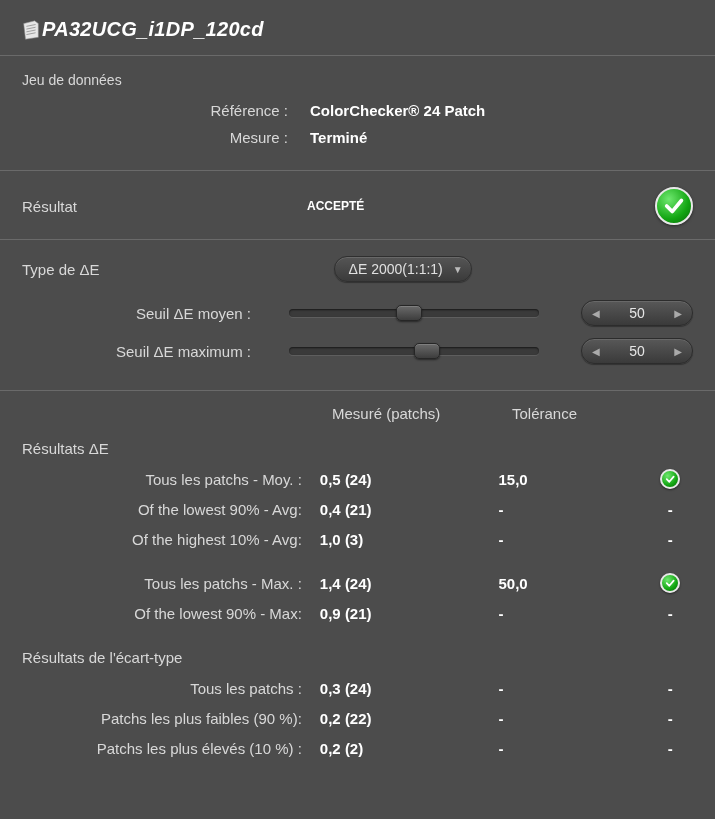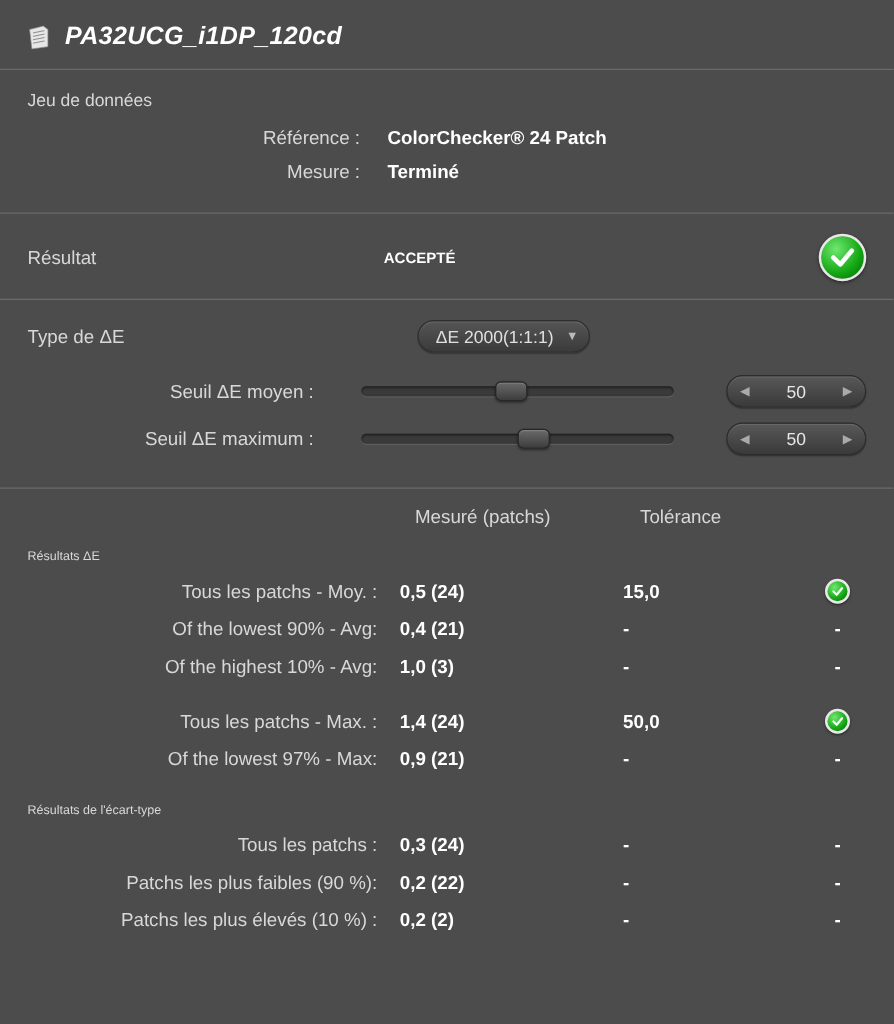--- a/index.html
+++ b/index.html
@@ -9,21 +9,21 @@
     color: #d8d8d8;
     width: 715px;
     height: 819px;
     overflow: hidden;
     font-size: 15px;
   }
   .container { padding: 0; }
   .title-bar {
     display: flex;
     align-items: center;
-    gap: 10px;
+    gap: 0;
     padding: 18px 20px 14px 20px;
     border-bottom: 1px solid #6a6a6a;
   }
   .title-bar .doc-icon {
     width: 22px; height: 22px;
     display: inline-flex; align-items: center; justify-content: center;
   }
   .title-bar h1 {
     font-size: 20px;
     font-weight: bold;
@@ -174,21 +174,21 @@
   .col-headers {
     display: flex;
     margin-bottom: 18px;
     font-size: 15px;
     color: #d8d8d8;
   }
   .col-spacer1 { width: 310px; }
   .col-measured { width: 180px; }
   .col-tolerance { width: 150px; }
   .group-title {
-    font-size: 10px;
+    font-size: 15px;
     margin: 8px 0 10px 0;
   }
   .data-row {
     display: flex;
     align-items: center;
     margin-bottom: 6px;
     min-height: 24px;
   }
   .row-label {
     width: 300px;
@@ -336,21 +336,21 @@
       <div class="row-tolerance">50,0</div>
       <div class="row-status">
         <span class="small-check">
             <svg class="check-svg" viewBox="0 0 24 24">
               <path fill="none" stroke="#fff" stroke-width="4" stroke-linecap="round" stroke-linejoin="round" d="M4 12 L10 18 L20 6"></path>
             </svg>
           </span>
       </div>
     </div>
     <div class="data-row">
-      <div class="row-label">Of the lowest 97% - Max:</div>
+      <div class="row-label">Of the lowest 90% - Max:</div>
       <div class="row-measured">0,9  (21)</div>
       <div class="row-tolerance">-</div>
       <div class="row-status dash">-</div>
     </div>
 
     <div style="height:10px"></div>
     <div class="group-title">Résultats de l'écart-type</div>
 
     <div class="data-row">
       <div class="row-label">Tous les patchs :</div>

